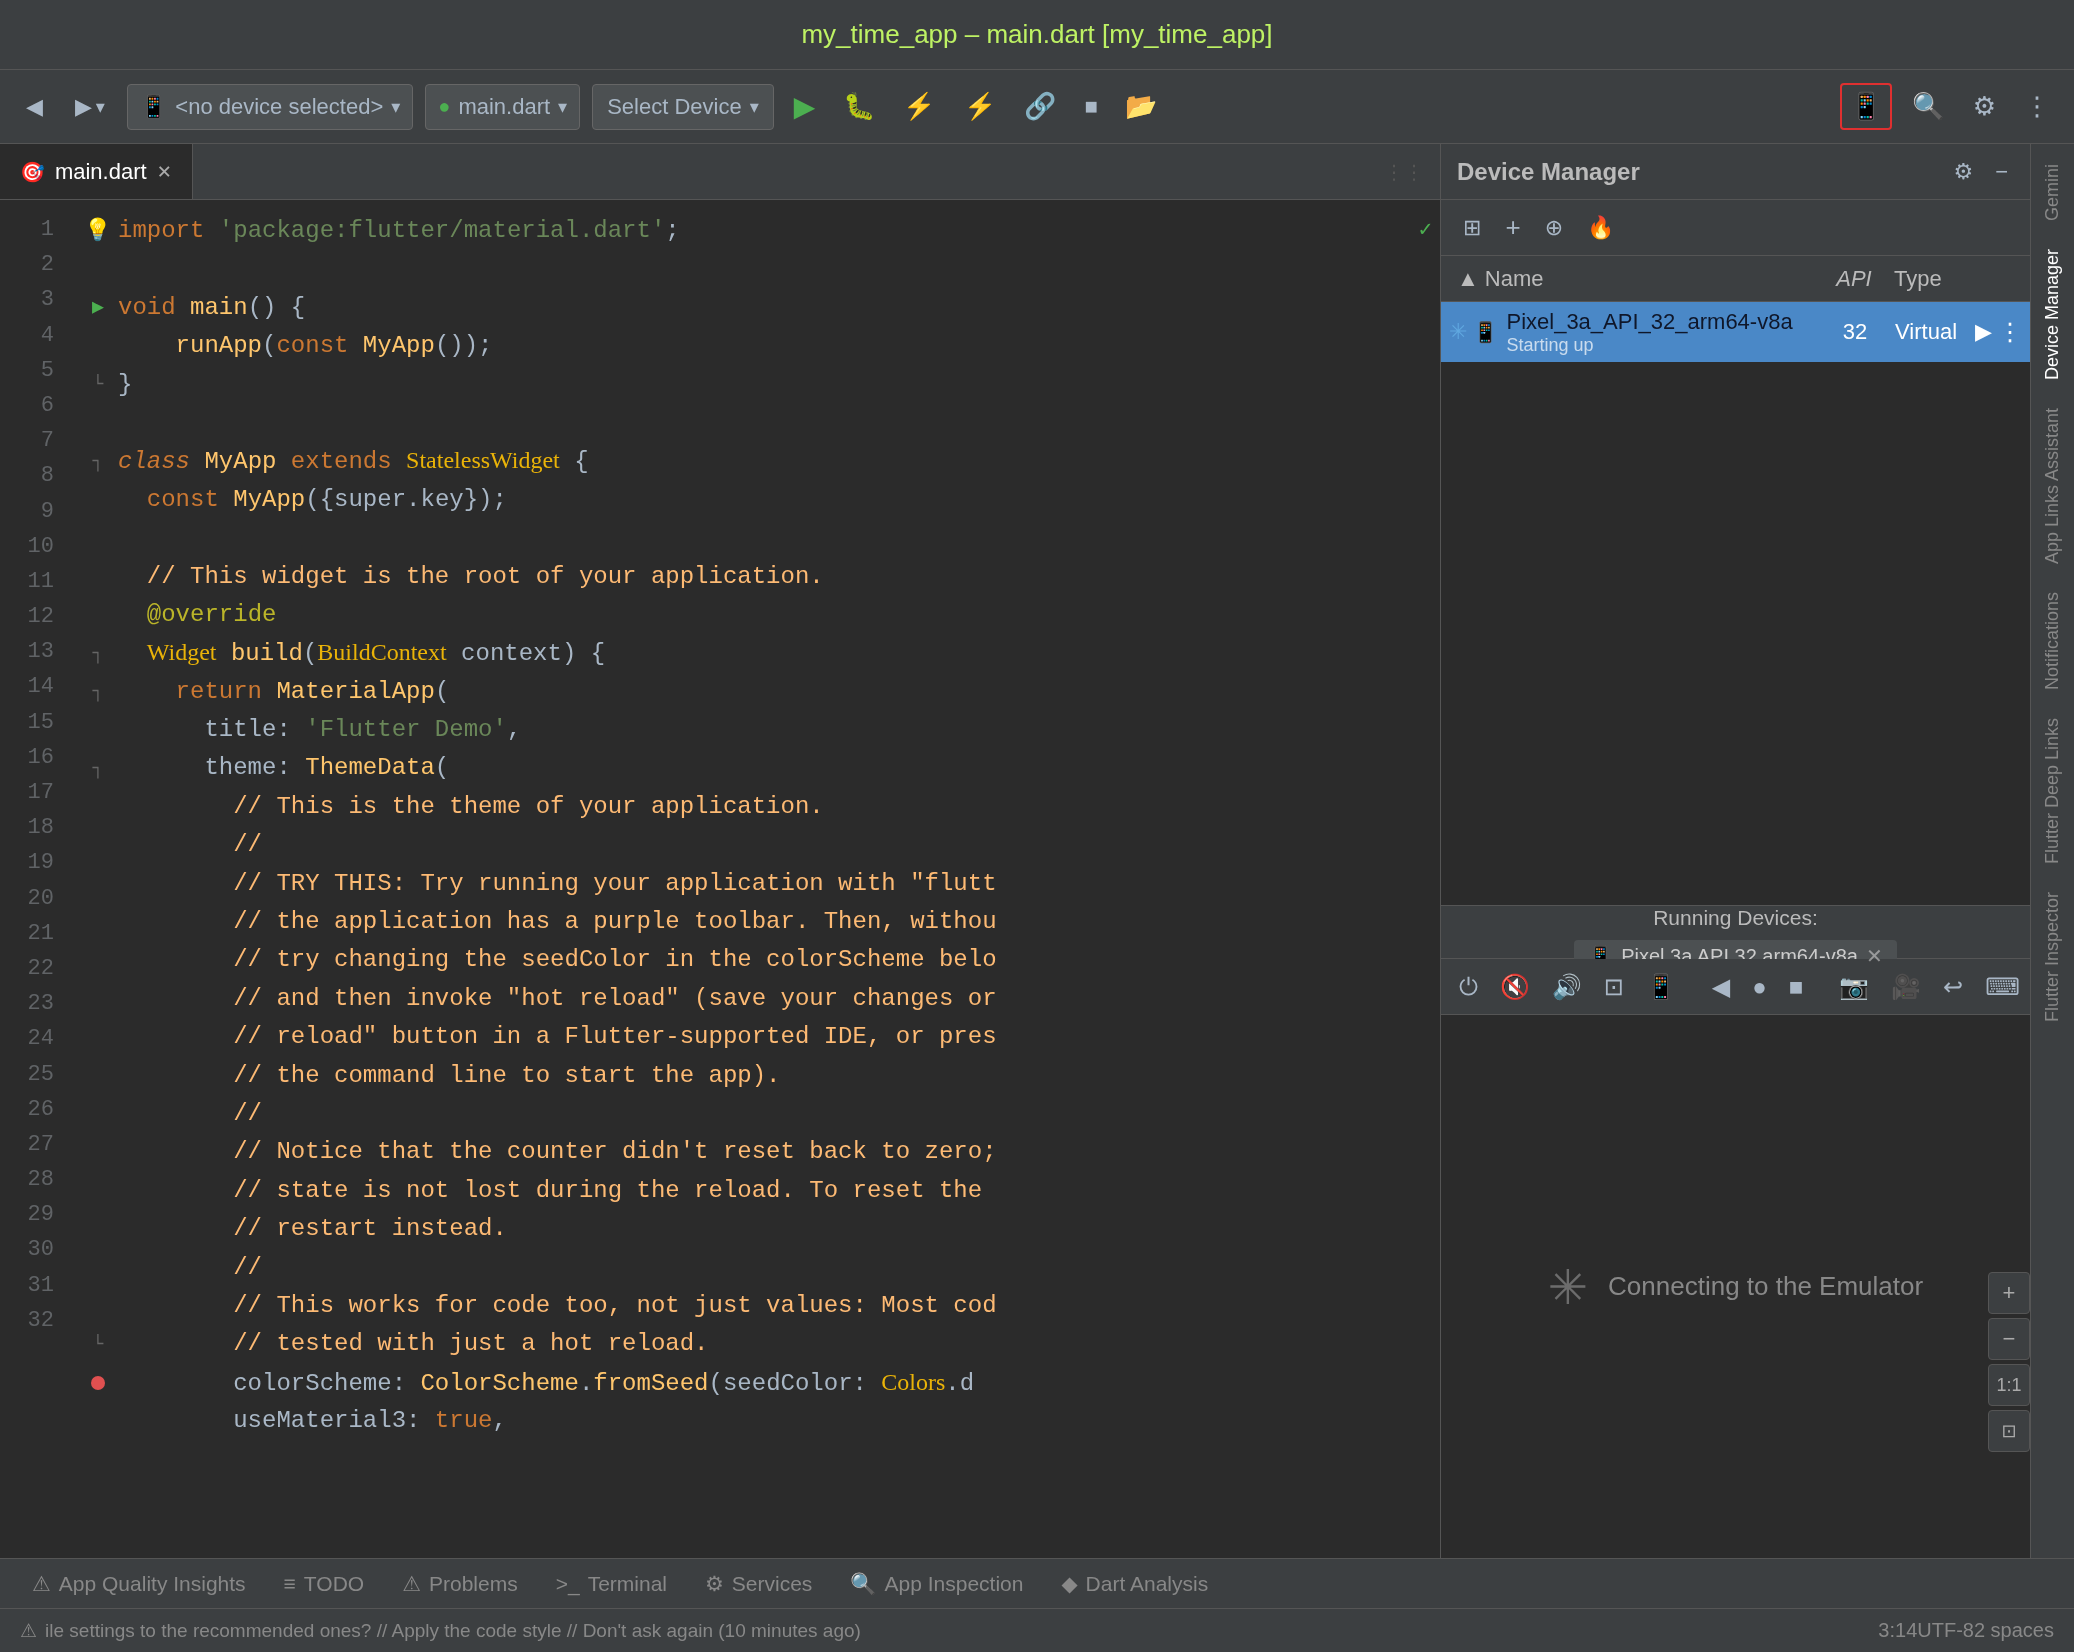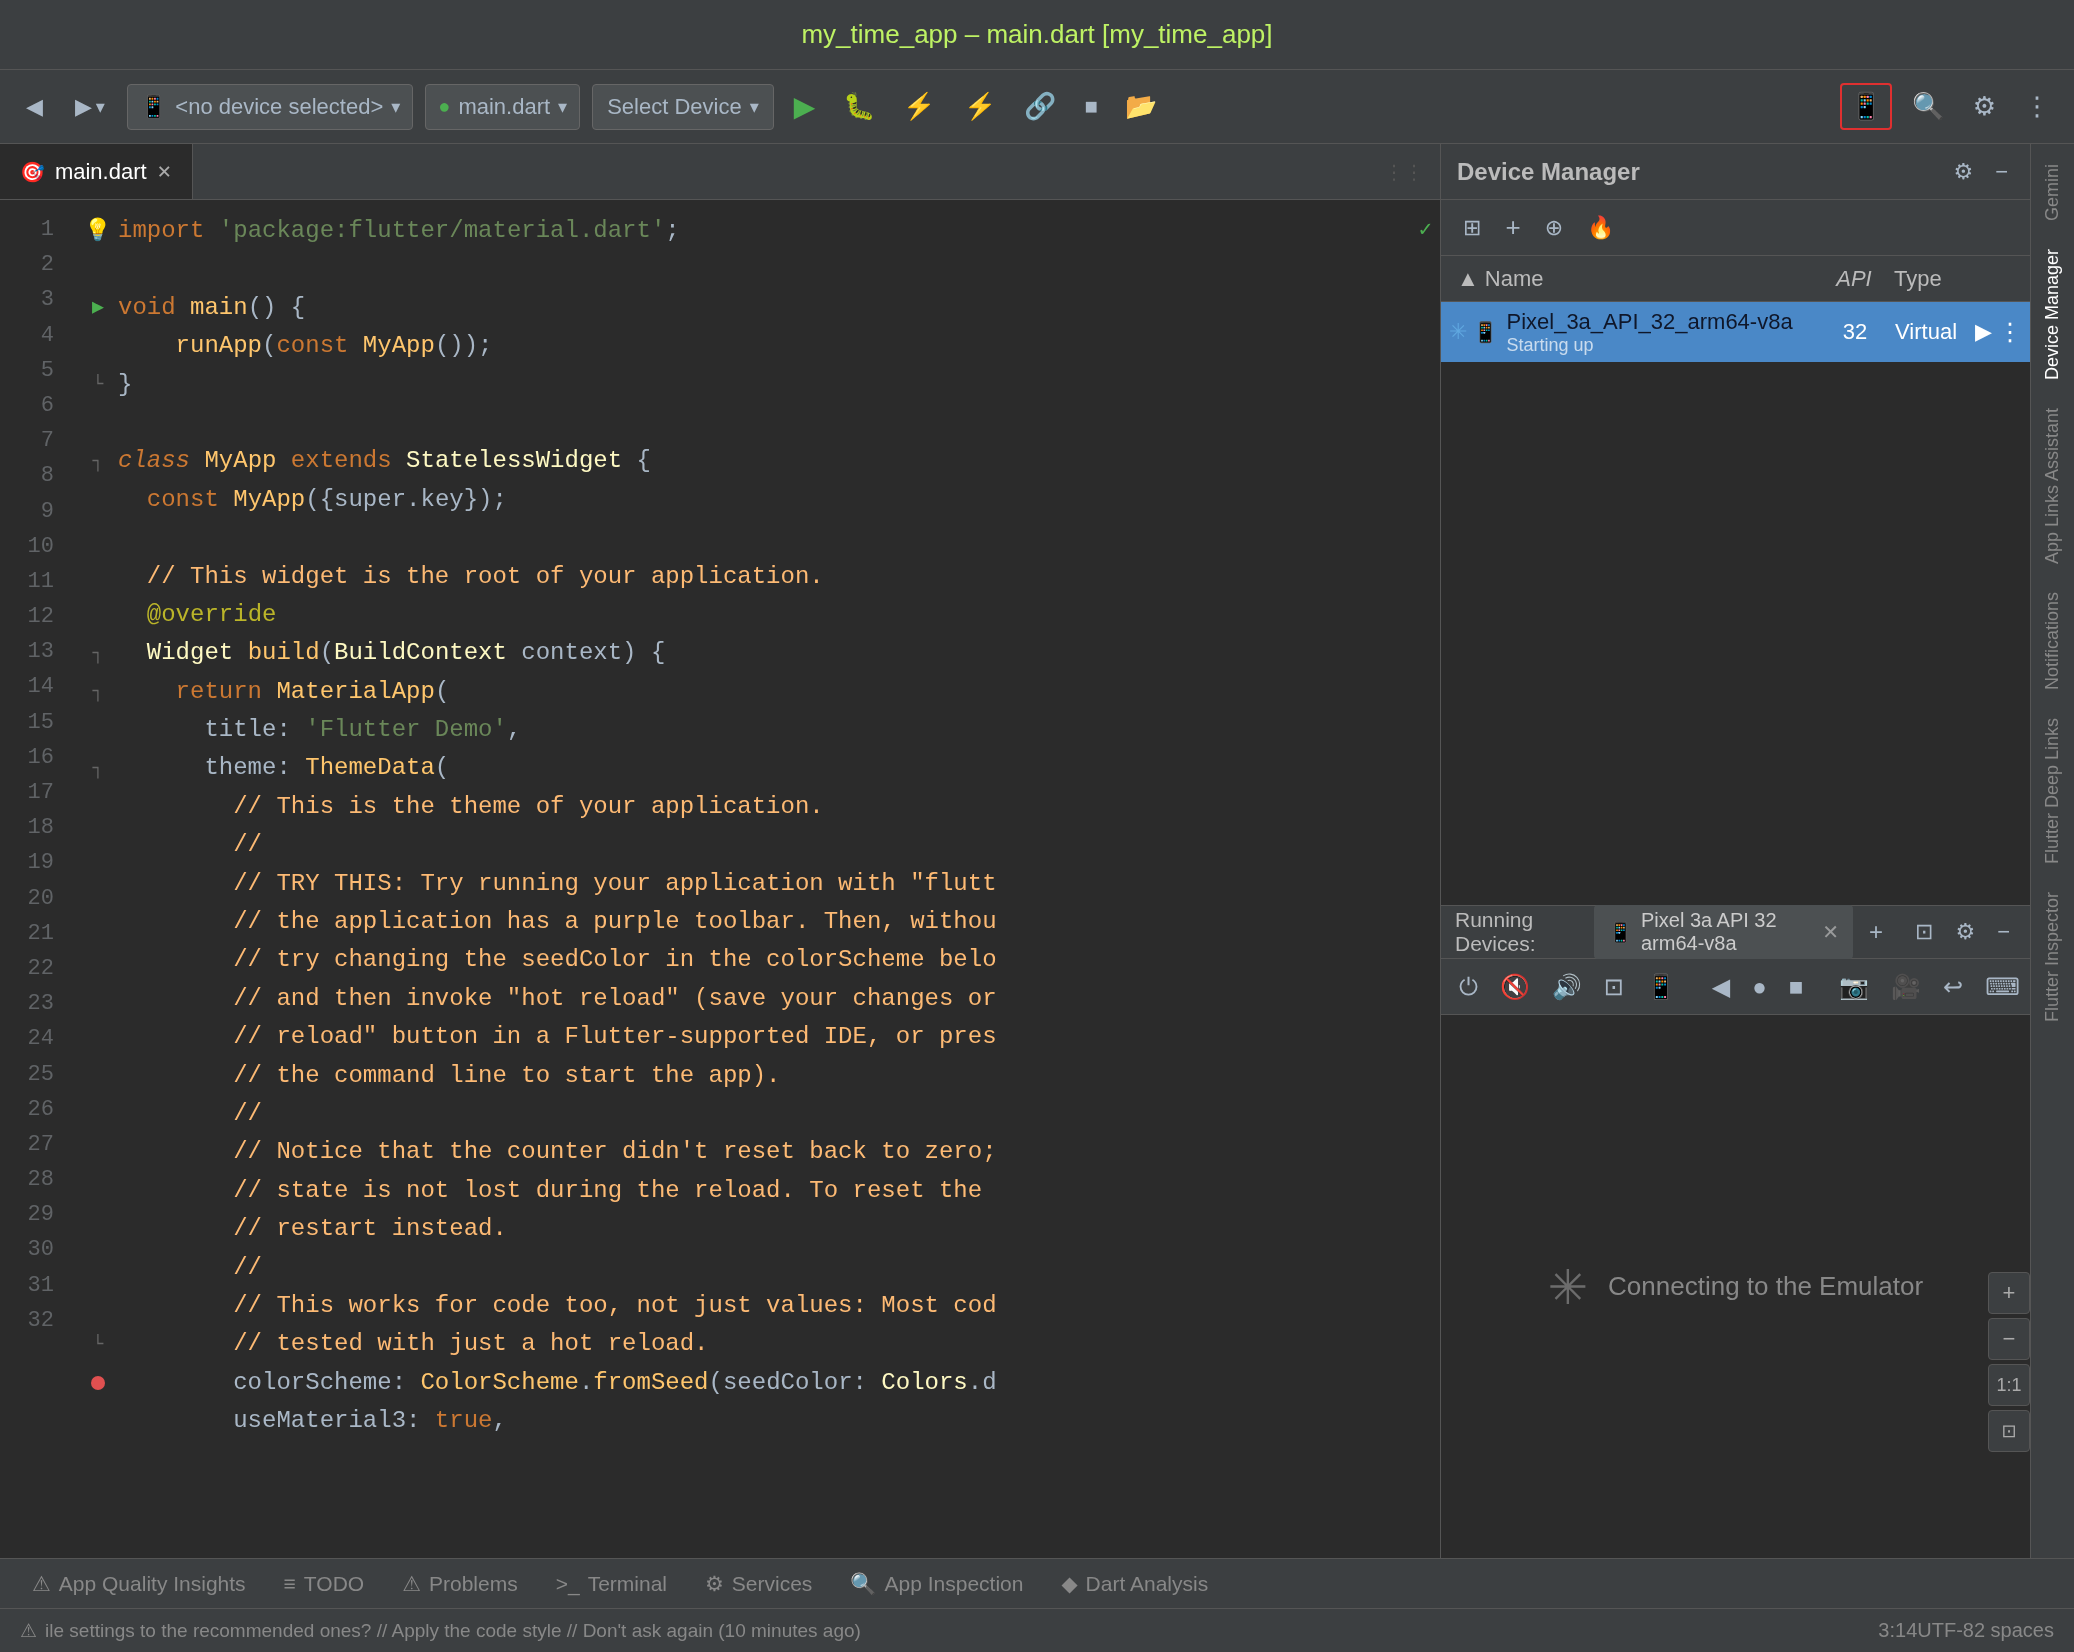--- a/index.html
+++ b/index.html
@@ -186,21 +186,21 @@
     }
     .code-text { flex: 1; white-space: nowrap; }
 
     
     .kw { color: #cc7832; }
     .kw2 { color: #cc7832; font-style: italic; }
     .fn { color: #ffc66d; }
     .str { color: #6a8759; }
     .cm { color: #fdba74; }
     .id { color: #a9b7c6; }
-    .type { color: #fef9c3; }
+    .type { color: #eab308; font-family: Liberation Serif, serif; }
     .cls { color: #ffc66d; }
     .annot { color: #bbb529; }
 
     
     .check-mark {
       position: absolute;
       right: 8px;
       top: 50%;
       transform: translateY(-50%);
       color: #4CAF50;
@@ -288,20 +288,21 @@
     .running-devices-bar {
       background: #3c3f41;
       height: 54px;
       display: flex;
       align-items: center;
       padding: 0 14px;
       gap: 10px;
       border-top: 1px solid #555;
       border-bottom: 1px solid #555;
       font-size: 21px;
+      flex-direction: column;
     }
     .running-label { color: #bbb; }
     .running-device-tab {
       background: #4c5052;
       border-radius: 4px;
       padding: 4px 14px;
       display: flex;
       align-items: center;
       gap: 8px;
       font-size: 20px;

